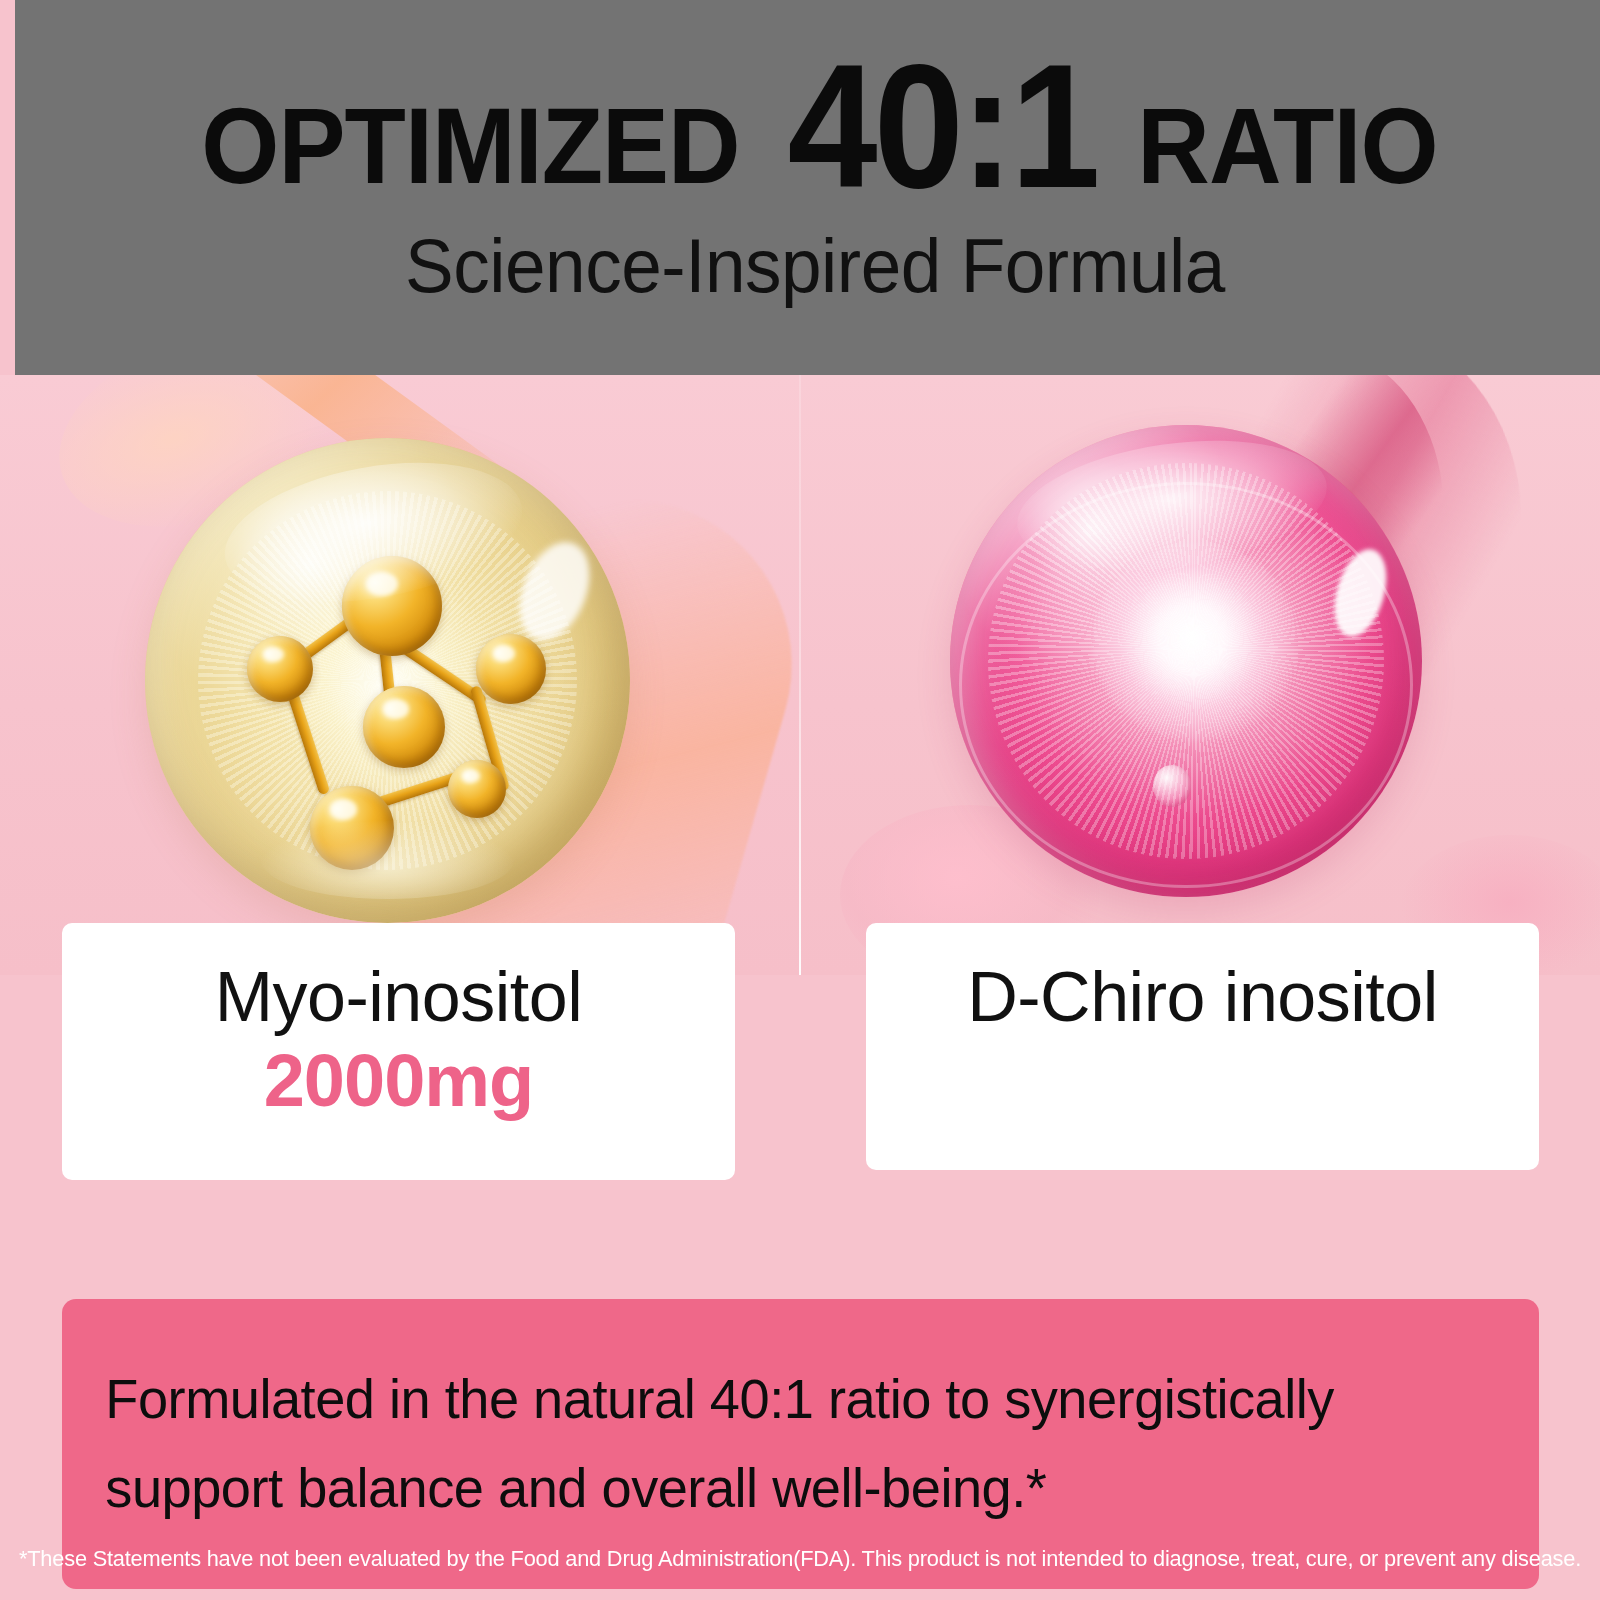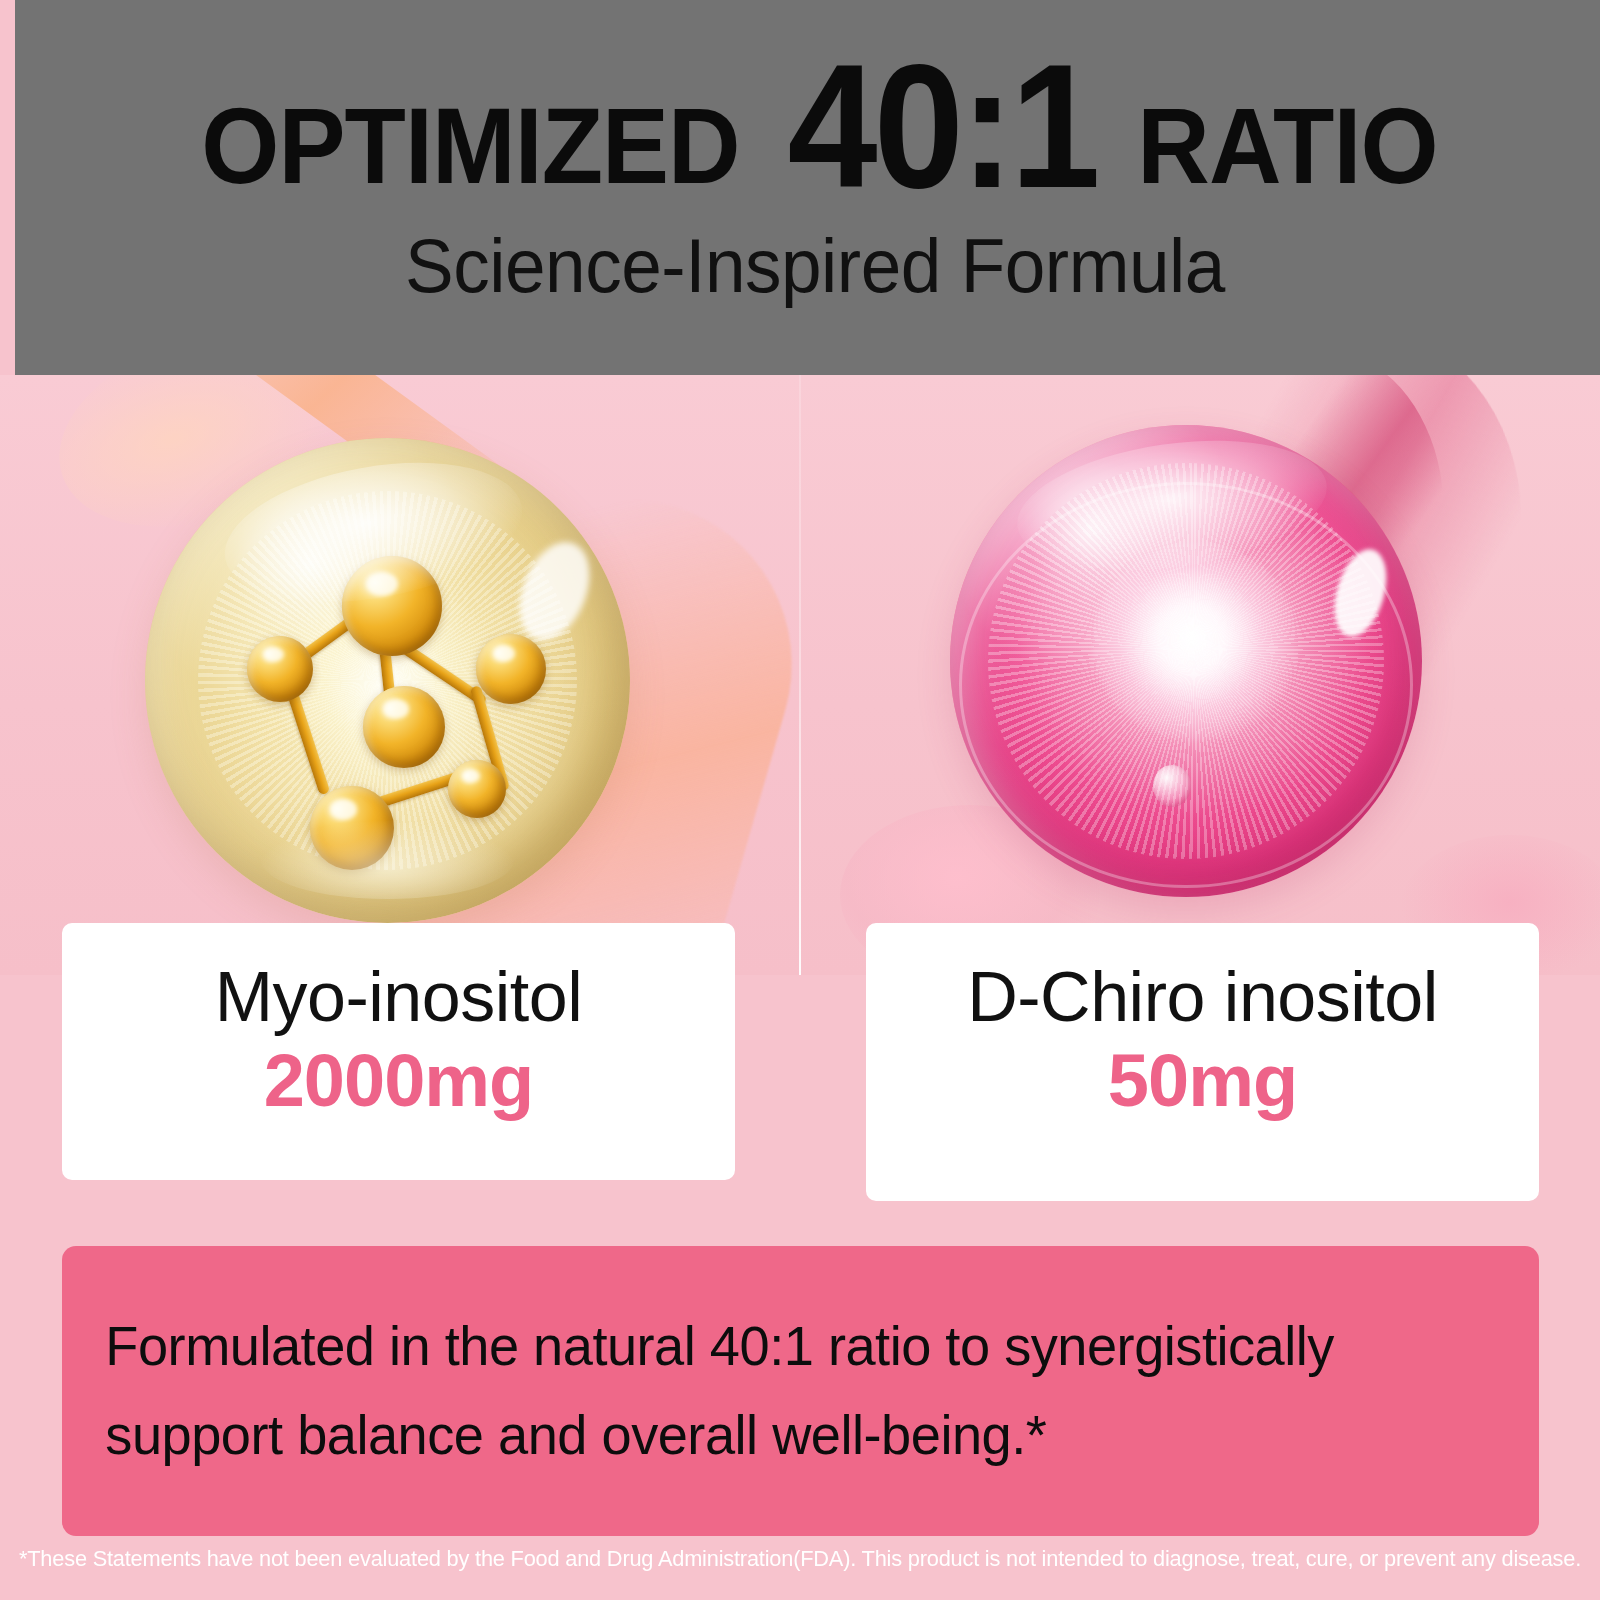--- a/index.html
+++ b/index.html
@@ -238,21 +238,21 @@
 
   
   .card {
     position:absolute;
     background:#ffffff;
     border-radius:10px;
     text-align:center;
     overflow:hidden;
   }
   .card-left  { left:62px;  top:923px; width:673px; height:257px; }
-  .card-right { left:866px; top:923px; width:673px; height:278px; }
+  .card-right { left:866px; top:923px; width:673px; height:247px; }
   .card-name {
     margin-top:39px;
     font-size:70px;
     color:#111;
     font-weight:400;
     letter-spacing:-0.5px;
     line-height:1;
     white-space:nowrap;
   }
   .card-dose {
@@ -260,21 +260,21 @@
     font-size:74px;
     font-weight:bold;
     color:#ee6389;
     letter-spacing:-1px;
     line-height:1;
     white-space:nowrap;
   }
 
   
   .callout {
-    position:absolute; left:62px; top:1246px; width:1477px; height:290px;
+    position:absolute; left:62px; top:1299px; width:1477px; height:290px;
     background:#ef6889;
     border-radius:14px;
     display:flex; align-items:center;
   }
   .callout-text {
     padding:0 44px;
     font-size:55px;
     line-height:1.62;
     color:#0d0d0d;
     letter-spacing:-0.5px;
@@ -351,21 +351,20 @@
   <div class="center-divider"></div>
 </div>
 
 <div class="card card-left">
   <div class="card-name">Myo-inositol</div>
   <div class="card-dose">2000mg</div>
 </div>
 
 <div class="card card-right">
   <div class="card-name">D-Chiro inositol</div>
-  <div class="card-dose">50mg</div>
 </div>
 
 <div class="callout">
   <div class="callout-text">
     <div>Formulated in the natural 40:1 ratio to synergistically</div>
     <div>support balance and overall well-being.*</div>
   </div>
 </div>
 
 <div class="disclaimer">*These Statements have not been evaluated by the Food and Drug Administration(FDA). This product is not intended to diagnose, treat, cure, or prevent any disease.</div>

